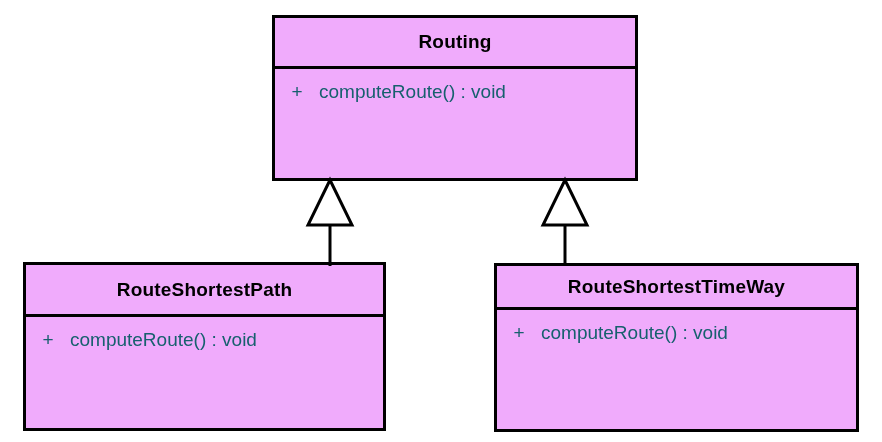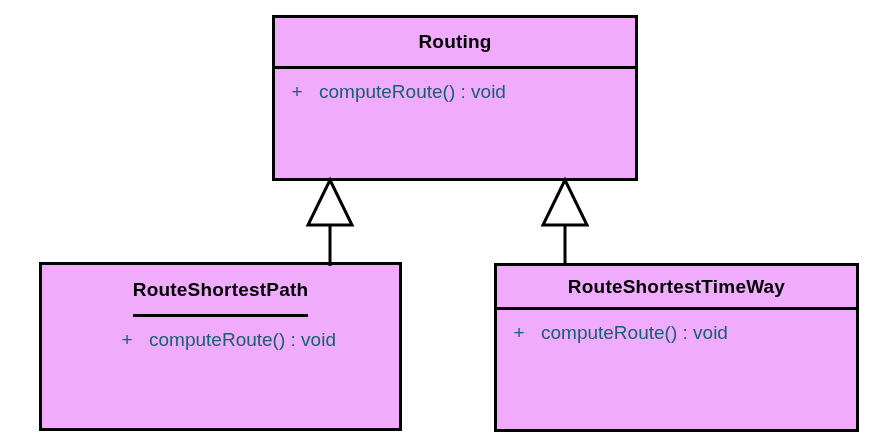--- a/index.html
+++ b/index.html
@@ -57,21 +57,21 @@
     flex: 0 0 auto;
   }
   .uml-signature {
     flex: 0 1 auto;
   }
 
   
   #class-routing        { left: 272px; top: 15px;  width: 366px; height: 166px; }
   #class-routing .uml-class-name { height: 51px; }
 
-  #class-route-shortest-path { left: 39px;  top: 262px; width: 363px; height: 169px; align-items: center; }
+  #class-route-shortest-path { left: 23px;  top: 262px; width: 363px; height: 169px; }
   #class-route-shortest-path .uml-class-name { height: 52px; }
 
   #class-route-shortest-time-way { left: 494px; top: 263px; width: 365px; height: 169px; }
   #class-route-shortest-time-way .uml-class-name { height: 44px; }
 
   
   .generalization {
     position: absolute;
     top: 178px;
     width: 60px;

